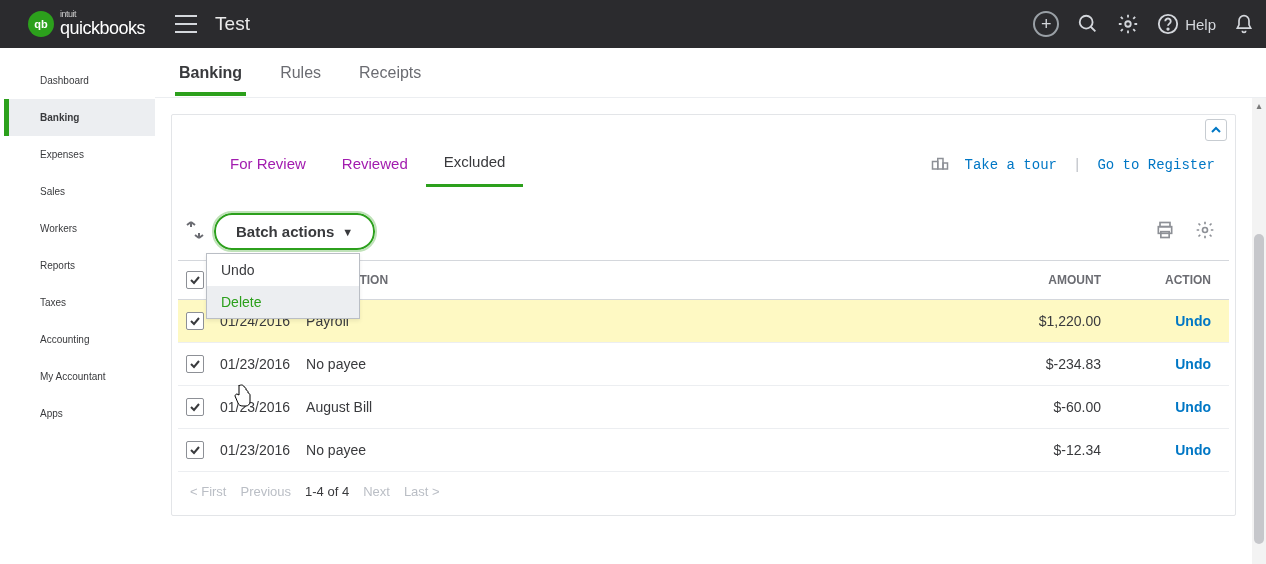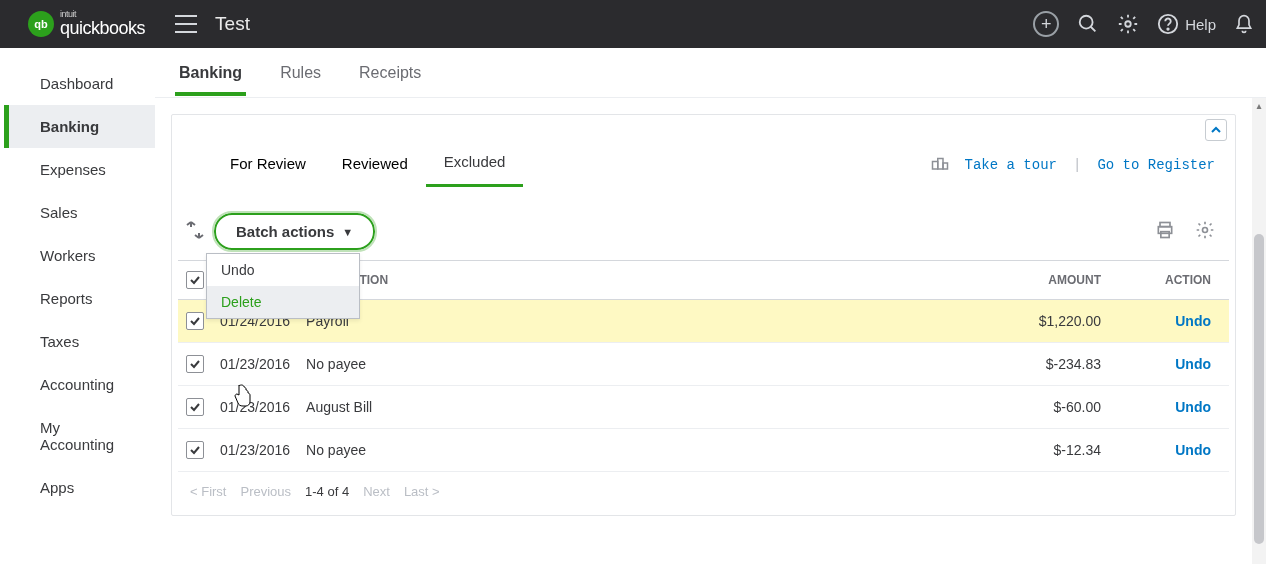--- a/index.html
+++ b/index.html
@@ -17,21 +17,21 @@
   .header-right { margin-left: auto; display: flex; align-items: center; gap: 18px; }
   .header-icon { color: #d4d7dc; cursor: pointer; display: flex; align-items: center; }
   .help-group { display: flex; align-items: center; gap: 6px; font-size: 15px; }
   .plus-circle { width: 26px; height: 26px; border: 2px solid #9aa0a6; border-radius: 50%; display: flex; align-items: center; justify-content: center; font-size: 18px; line-height: 1; color: #d4d7dc; }
   
   
   .body-wrap { display: flex; height: calc(100% - 48px); }
   
   
   .sidebar { width: 155px; background: #fff; padding-top: 14px; border-left: 4px solid transparent; }
-  .sidebar-item { padding: 13px 18px 13px 36px; font-size: 15px; color: #393a3d; cursor: pointer; }
+  .sidebar-item { padding: 13px 18px 13px 36px; font-size: 10px; color: #393a3d; cursor: pointer; }
   .sidebar-item.active { background: #eceef1; font-weight: 600; border-left: 5px solid #2ca01c; margin-left: -0px; padding-left: 31px; }
   
   
   .main { flex: 1; background: #fff; position: relative; }
   
   
   .subnav { display: flex; align-items: center; height: 50px; padding-left: 20px; gap: 30px; border-bottom: 1px solid #eceef1; }
   .subnav-tab { font-size: 16px; color: #6b6c72; padding: 14px 4px; cursor: pointer; }
   .subnav-tab.active { color: #393a3d; font-weight: 600; border-bottom: 4px solid #2ca01c; padding-bottom: 10px; }
   
@@ -40,21 +40,21 @@
   .vscroll { position: absolute; top: 50px; right: 0; width: 14px; bottom: 0; background: #f3f3f3; }
   .vscroll-thumb { position: absolute; top: 136px; width: 10px; left: 2px; height: 310px; background: #c6c7cb; border-radius: 5px; }
   .vscroll-up { position: absolute; top: 0; left: 0; width: 14px; height: 14px; display:flex; align-items:center; justify-content:center; color:#7a7a7a; font-size:10px;}
   
   
   .card { background: #fff; border: 1px solid #e3e5e8; border-radius: 2px; position: relative; }
   .card-collapse { position: absolute; top: 4px; right: 8px; width: 22px; height: 22px; border: 1px solid #c7ccd1; border-radius: 3px; display:flex; align-items:center; justify-content:center; color:#0077c5; cursor:pointer; }
   
   
   .filter-row { display: flex; align-items: center; padding: 28px 20px 8px 40px; }
-  .filter-tab { font-size: 15px; color: #000000; padding: 10px 18px 14px; cursor: pointer; }
+  .filter-tab { font-size: 15px; color: #a21caf; padding: 10px 18px 14px; cursor: pointer; }
   .filter-tab.active { color: #393a3d; border-bottom: 3px solid #2ca01c; }
   .filter-right { margin-left: auto; display: flex; align-items: center; gap: 16px; font-size: 14px; color: #0077c5; font-family: Liberation Mono, monospace; }
   .filter-right .sep { color: #babec5; }
   .tour-icon { color: #6b6c72; }
   
   
   .actions-row { display: flex; align-items: center; padding: 18px 20px 10px 10px; position: relative; }
   .update-icon { color: #6b6c72; margin-right: 10px; margin-left: 4px; }
   .batch-btn { display: inline-flex; align-items: center; gap: 8px; border: 2px solid #2ca01c; outline: 2px solid #bfe2b8; border-radius: 18px; padding: 8px 20px; font-size: 15px; font-weight: 600; background: #fff; cursor: pointer; }
   .batch-btn .caret { font-size: 11px; }
@@ -138,21 +138,21 @@
 
   <div class="sidebar">
     <div class="sidebar-item"><span>Dashboard</span></div>
     <div class="sidebar-item active"><span>Banking</span></div>
     <div class="sidebar-item"><span>Expenses</span></div>
     <div class="sidebar-item"><span>Sales</span></div>
     <div class="sidebar-item"><span>Workers</span></div>
     <div class="sidebar-item"><span>Reports</span></div>
     <div class="sidebar-item"><span>Taxes</span></div>
     <div class="sidebar-item"><span>Accounting</span></div>
-    <div class="sidebar-item"><span>My Accounting</span></div>
+    <div class="sidebar-item"><span>My Accountant</span></div>
     <div class="sidebar-item"><span>Apps</span></div>
   </div>
 
   <div class="main">
 
     <div class="subnav">
       <div class="subnav-tab active"><span>Banking</span></div>
       <div class="subnav-tab"><span>Rules</span></div>
       <div class="subnav-tab"><span>Receipts</span></div>
     </div>

